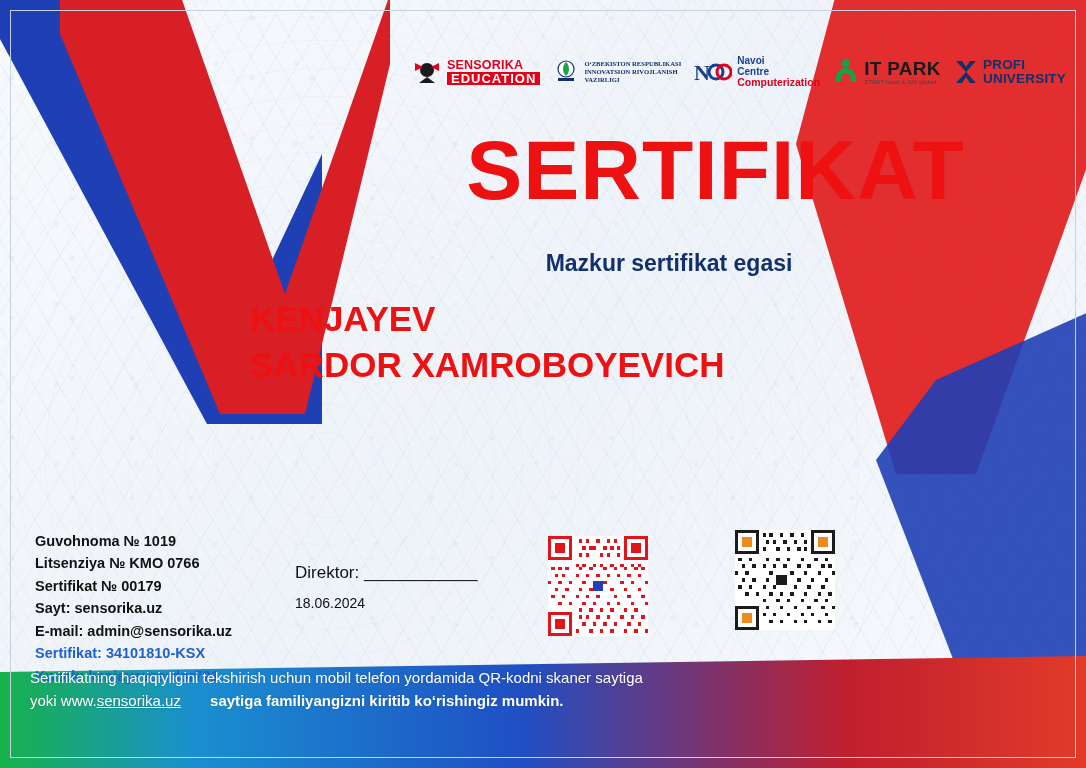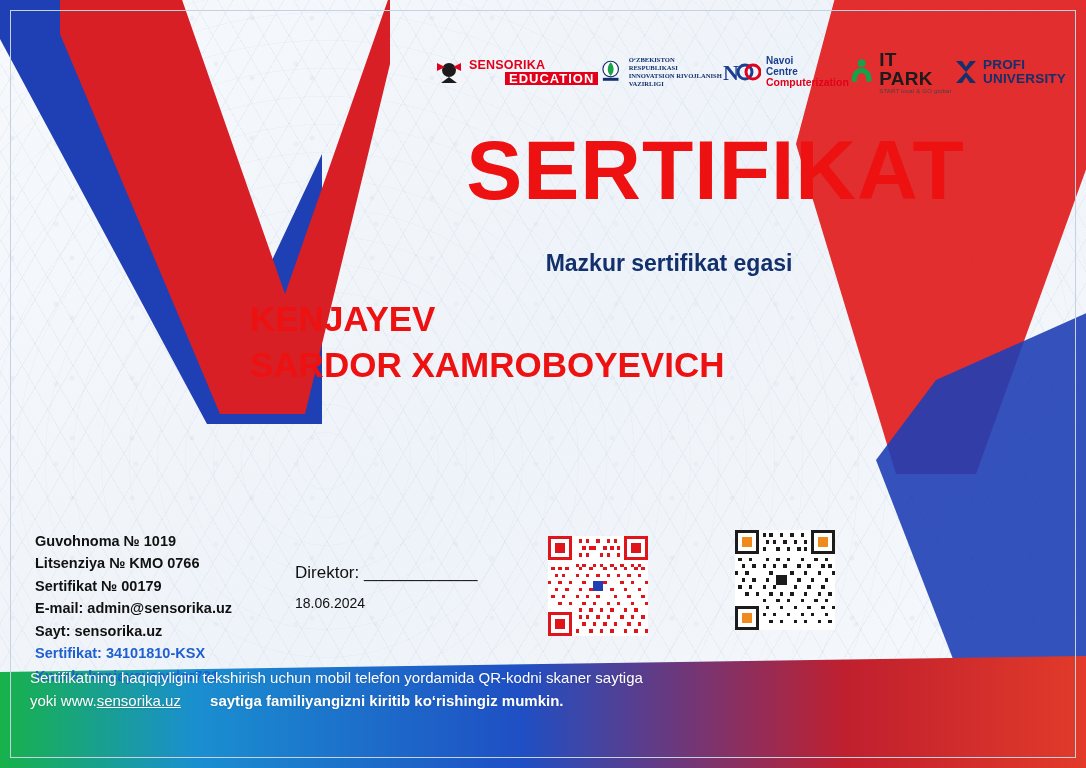--- a/index.html
+++ b/index.html
@@ -64,40 +64,40 @@
   .bottom-bar {
     position: absolute;
     left: 0; right: 0; bottom: 0;
     height: 112px;
   }
 
   
   .logos {
     position: absolute;
     top: 44px;
-    left: 434px;
+    left: 412px;
     right: 20px;
     height: 56px;
     display: flex;
     align-items: center;
-    justify-content: flex-start;
+    justify-content: space-between;
   }
   .logo { display: flex; align-items: center; gap: 5px; }
   .logo-txt { line-height: 1.02; }
 
   .logo-sensorika .mark {
     width: 30px; height: 30px;
     position: relative;
   }
   .logo-sensorika .t1 {
     font-size: 12.5px; font-weight: bold; color: #e2001a; letter-spacing: .2px;
   }
   .logo-sensorika .t2 {
     font-size: 13px; font-weight: bold; color: #ffffff;
-    background: #e2001a; padding: 0 4px; letter-spacing: 1px; margin-left: 36px;
+    background: #e2001a; padding: 0 4px; letter-spacing: 1px;
   }
 
   .logo-ozb .t {
     font-size: 6.6px; font-weight: bold; color: #12306b; line-height: 1.25;
     font-family: "Liberation Serif", serif;
   }
   .logo-ozb .mark { width: 26px; height: 28px; }
 
   .logo-navoi .mark { width: 38px; height: 28px; }
   .logo-navoi .t1 { font-size: 10px; font-weight: bold; color: #1a3f8f; }
@@ -309,22 +309,22 @@
   <div class="recipient">
     <div>KENJAYEV</div>
     <div>SARDOR XAMROBOYEVICH</div>
   </div>
 
 
   <div class="info">
     <div>Guvohnoma № 1019</div>
     <div>Litsenziya № KMO 0766</div>
     <div>Sertifikat № 00179</div>
+    <div>Sayt: sensorika.uz</div>
     <div>E-mail: admin@sensorika.uz</div>
-    <div>Sayt: sensorika.uz</div>
     <div class="blue">Sertifikat: 34101810-KSX</div>
     <div class="blue">Kwork: kenjayevsardor721</div>
   </div>
 
   <div class="director">
     <div class="line1">Direktor: ____________</div>
     <div class="line2">18.06.2024</div>
   </div>
 
   <svg class="qr qr-1" viewBox="0 0 29 29" shape-rendering="crispEdges">

